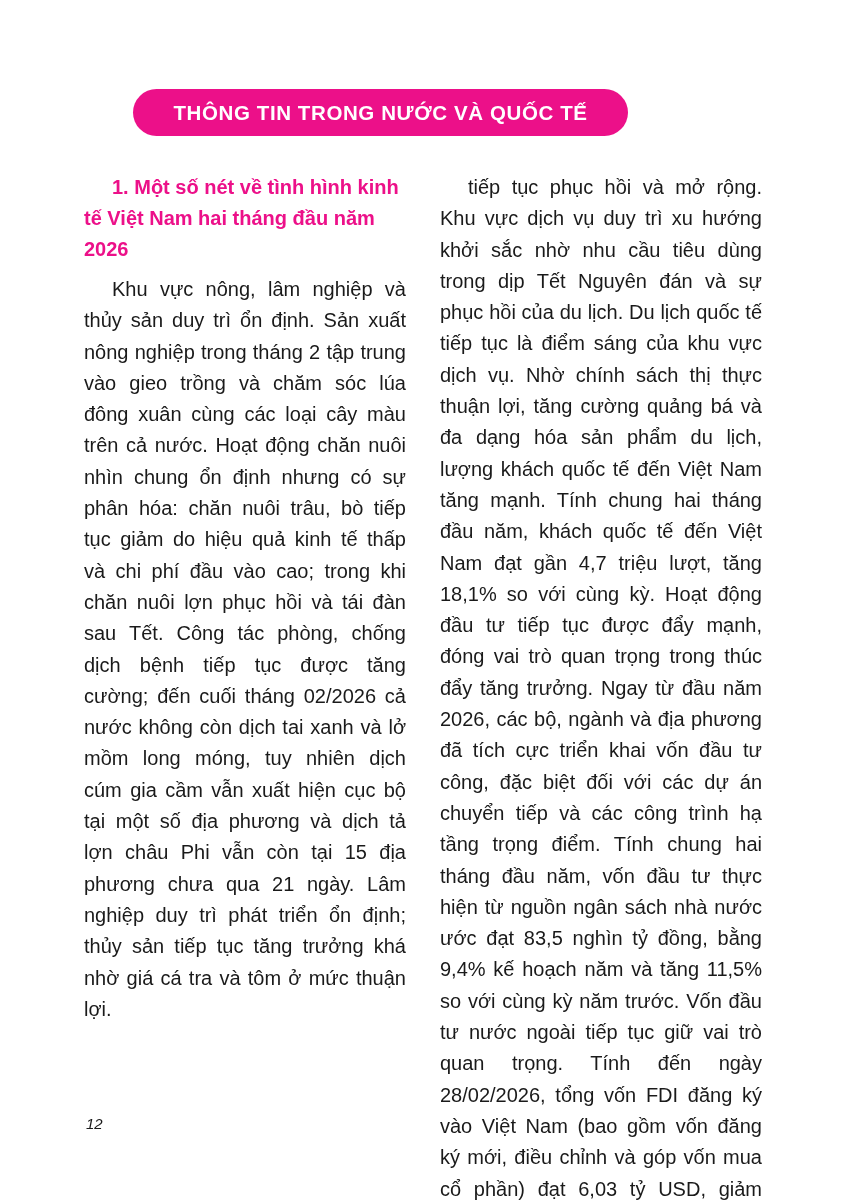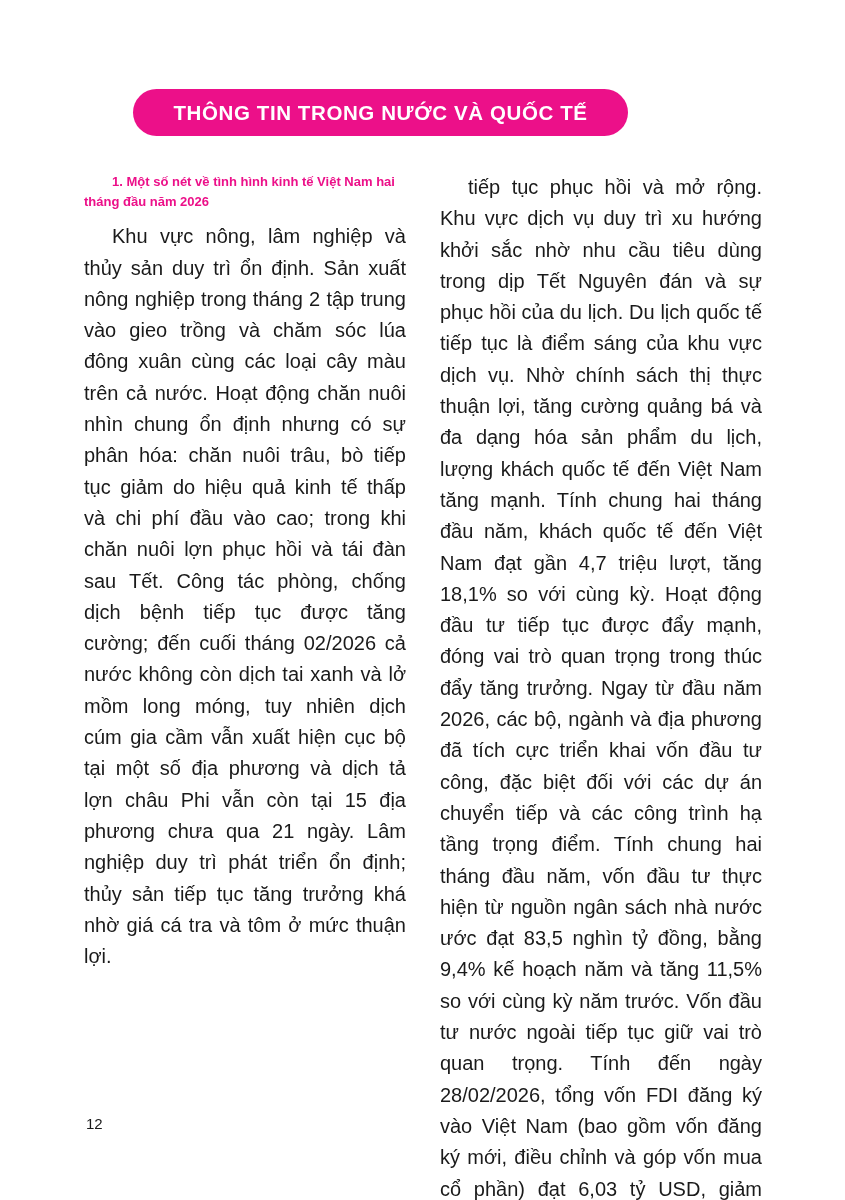--- a/index.html
+++ b/index.html
@@ -53,21 +53,21 @@
     width: 678px;
     display: flex;
     gap: 34px;
   }
   .col {
     width: 322px;
   }
   .section-title {
     color: #ec1089;
     font-weight: bold;
-    font-size: 13px;
+    font-size: 20px;
     line-height: 1.55;
     text-indent: 28px;
     margin: 0 0 9px 0;
   }
   p.body {
     margin: 0 0 9px 0;
     font-size: 20px;
     line-height: 1.565;
     text-align: justify;
     text-indent: 28px;
@@ -76,20 +76,21 @@
     hyphens: none;
   }
   p.body:last-child { margin-bottom: 0; }
   
   .page-number {
     position: absolute;
     left: 86px;
     top: 1115px;
     font-size: 15px;
     color: #1a1a1a;
+    font-style: italic;
   }
 </style>
 </head>
 <body>
 
 <div class="page">
 
   <div class="banner-wrap">
     <div class="banner">THÔNG TIN TRONG NƯỚC VÀ QUỐC TẾ</div>
   </div>

